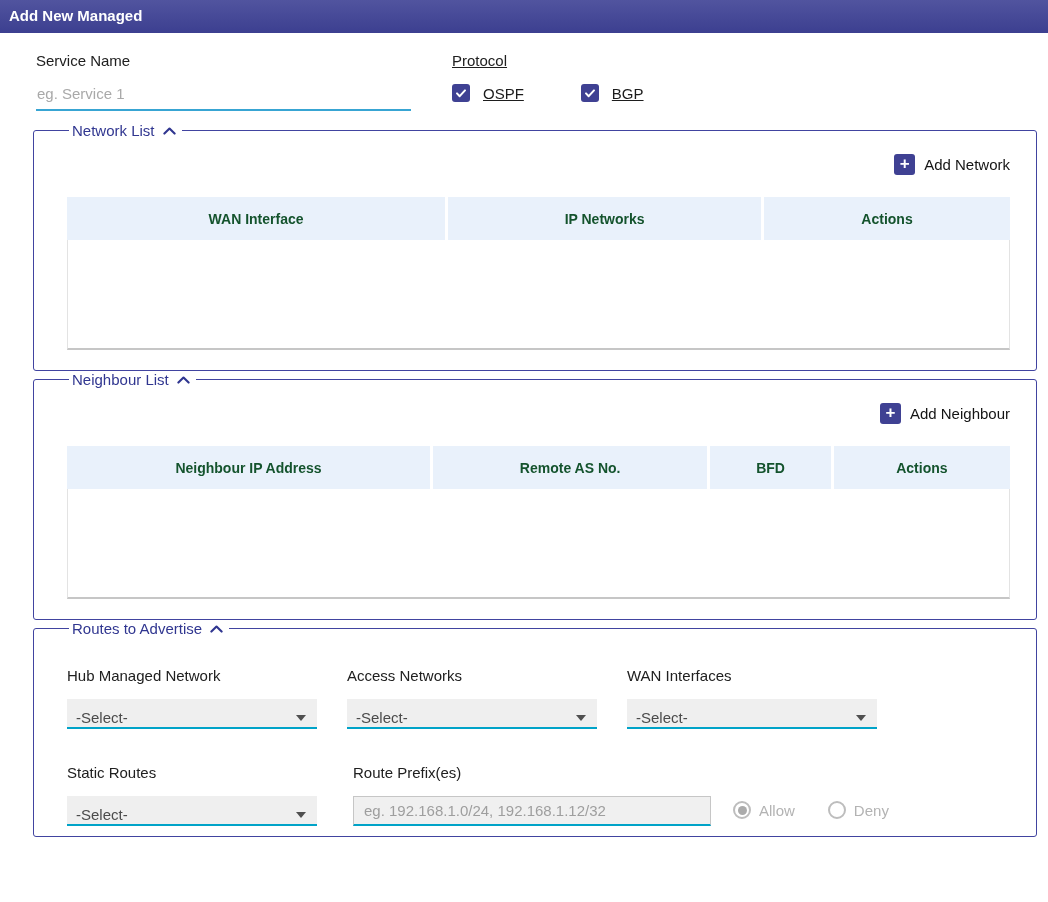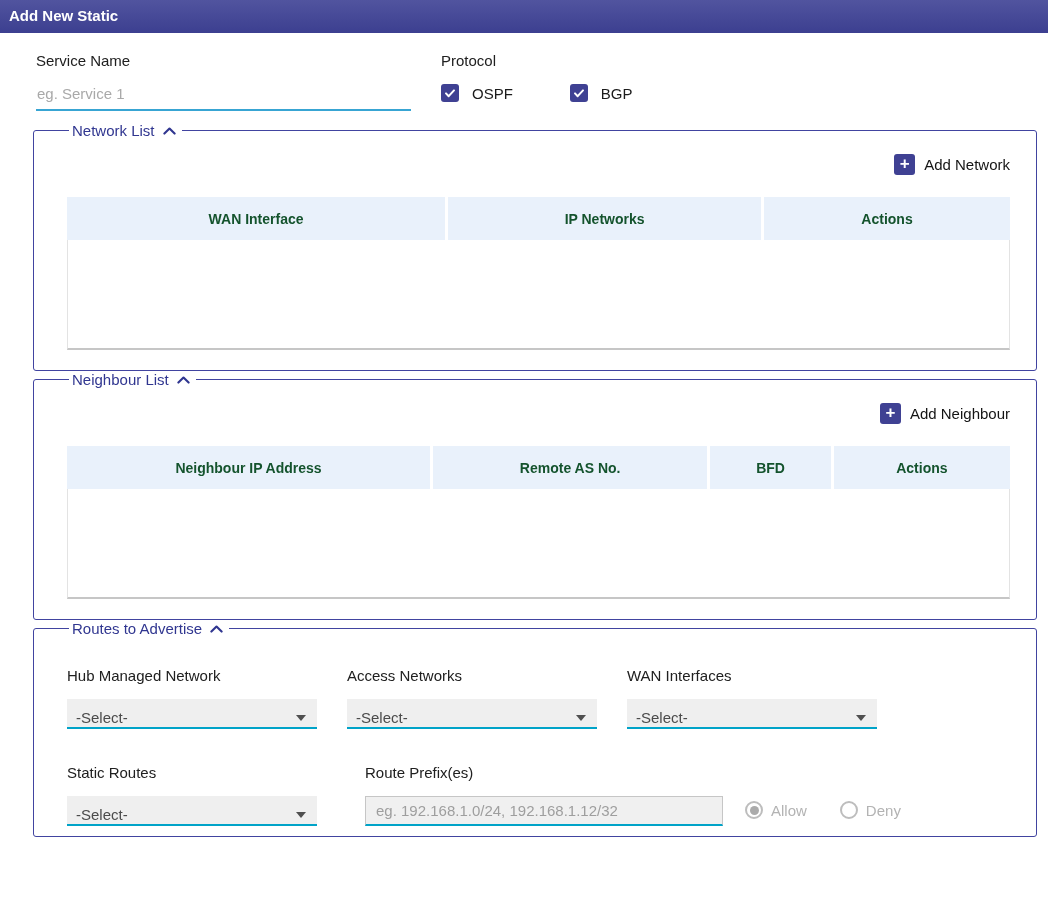--- a/index.html
+++ b/index.html
@@ -29,21 +29,21 @@
   .field-label { font-size:15px; color:#202020; }
   .service-field { width:375px; }
   .service-input {
     margin-top:14px; width:100%;
     border:0; border-bottom:2px solid #38a5d3;
     font-size:15px; padding:2px 1px 7px;
     outline:none; background:transparent;
     font-family:inherit; color:#1e1e1e;
   }
   .service-input::placeholder { color:#a9a9a9; }
-  .protocol-group { margin-left:30px; }
+  .protocol-group { margin-left:41px;text-decoration:underline; }
   .checkbox-row { display:flex; align-items:center; margin-top:15px; }
   .checkbox-item { display:flex; align-items:center; }
   .checkbox-item + .checkbox-item { margin-left:57px; }
   .checkbox {
     width:18px; height:18px; background:#3f4193; border-radius:3px;
     display:flex; align-items:center; justify-content:center; cursor:pointer;
   }
   .checkbox-label { margin-left:13px; font-size:15px; color:#1b1b1b; }
 
   
@@ -100,41 +100,41 @@
     padding:9px 11px 0 9px; cursor:pointer;
   }
   .select-value { font-size:15px; color:#4b4b4b; }
   .arrow-down {
     width:0; height:0;
     border-left:5px solid transparent; border-right:5px solid transparent;
     border-top:6px solid #4f4f4f;
   }
   .routes-row2 { display:flex; margin-top:35px; align-items:flex-start; }
   .static-field { width:250px; }
-  .prefix-field { margin-left:48px; width:358px; }
+  .prefix-field { margin-left:36px; width:358px; }
   .prefix-input {
     margin-top:15px; width:100%; height:30px;
     background:#f0f0f0; border:1px solid #c6c6c6; border-bottom:2px solid #00a3c8;
     padding:0 10px; font-size:15px; font-family:inherit; outline:none; color:#1e1e1e;
   }
   .prefix-input::placeholder { color:#9e9e9e; }
   .radio-group { display:flex; margin-left:22px; margin-top:37px; }
   .radio-item { display:flex; align-items:center; cursor:default; }
   .radio-item + .radio-item { margin-left:33px; }
   .radio-outer {
     width:18px; height:18px; border:2px solid #bdbdbd; border-radius:50%;
     display:flex; align-items:center; justify-content:center; background:#fff;
   }
   .radio-dot { width:9px; height:9px; border-radius:50%; background:#ababab; }
   .radio-label { margin-left:8px; font-size:15px; color:#b3b3b3; }
 </style>
 </head>
 <body>
 
-<div class="titlebar">Add New Static</div>
+<div class="titlebar">Add New Managed</div>
 
 <div class="content">
 
   <div class="top-row">
     <div class="service-field">
       <div class="field-label">Service Name</div>
       <input class="service-input" type="text" placeholder="eg. Service 1" style="">
     </div>
     <div class="protocol-group">
       <div class="field-label">Protocol</div>

